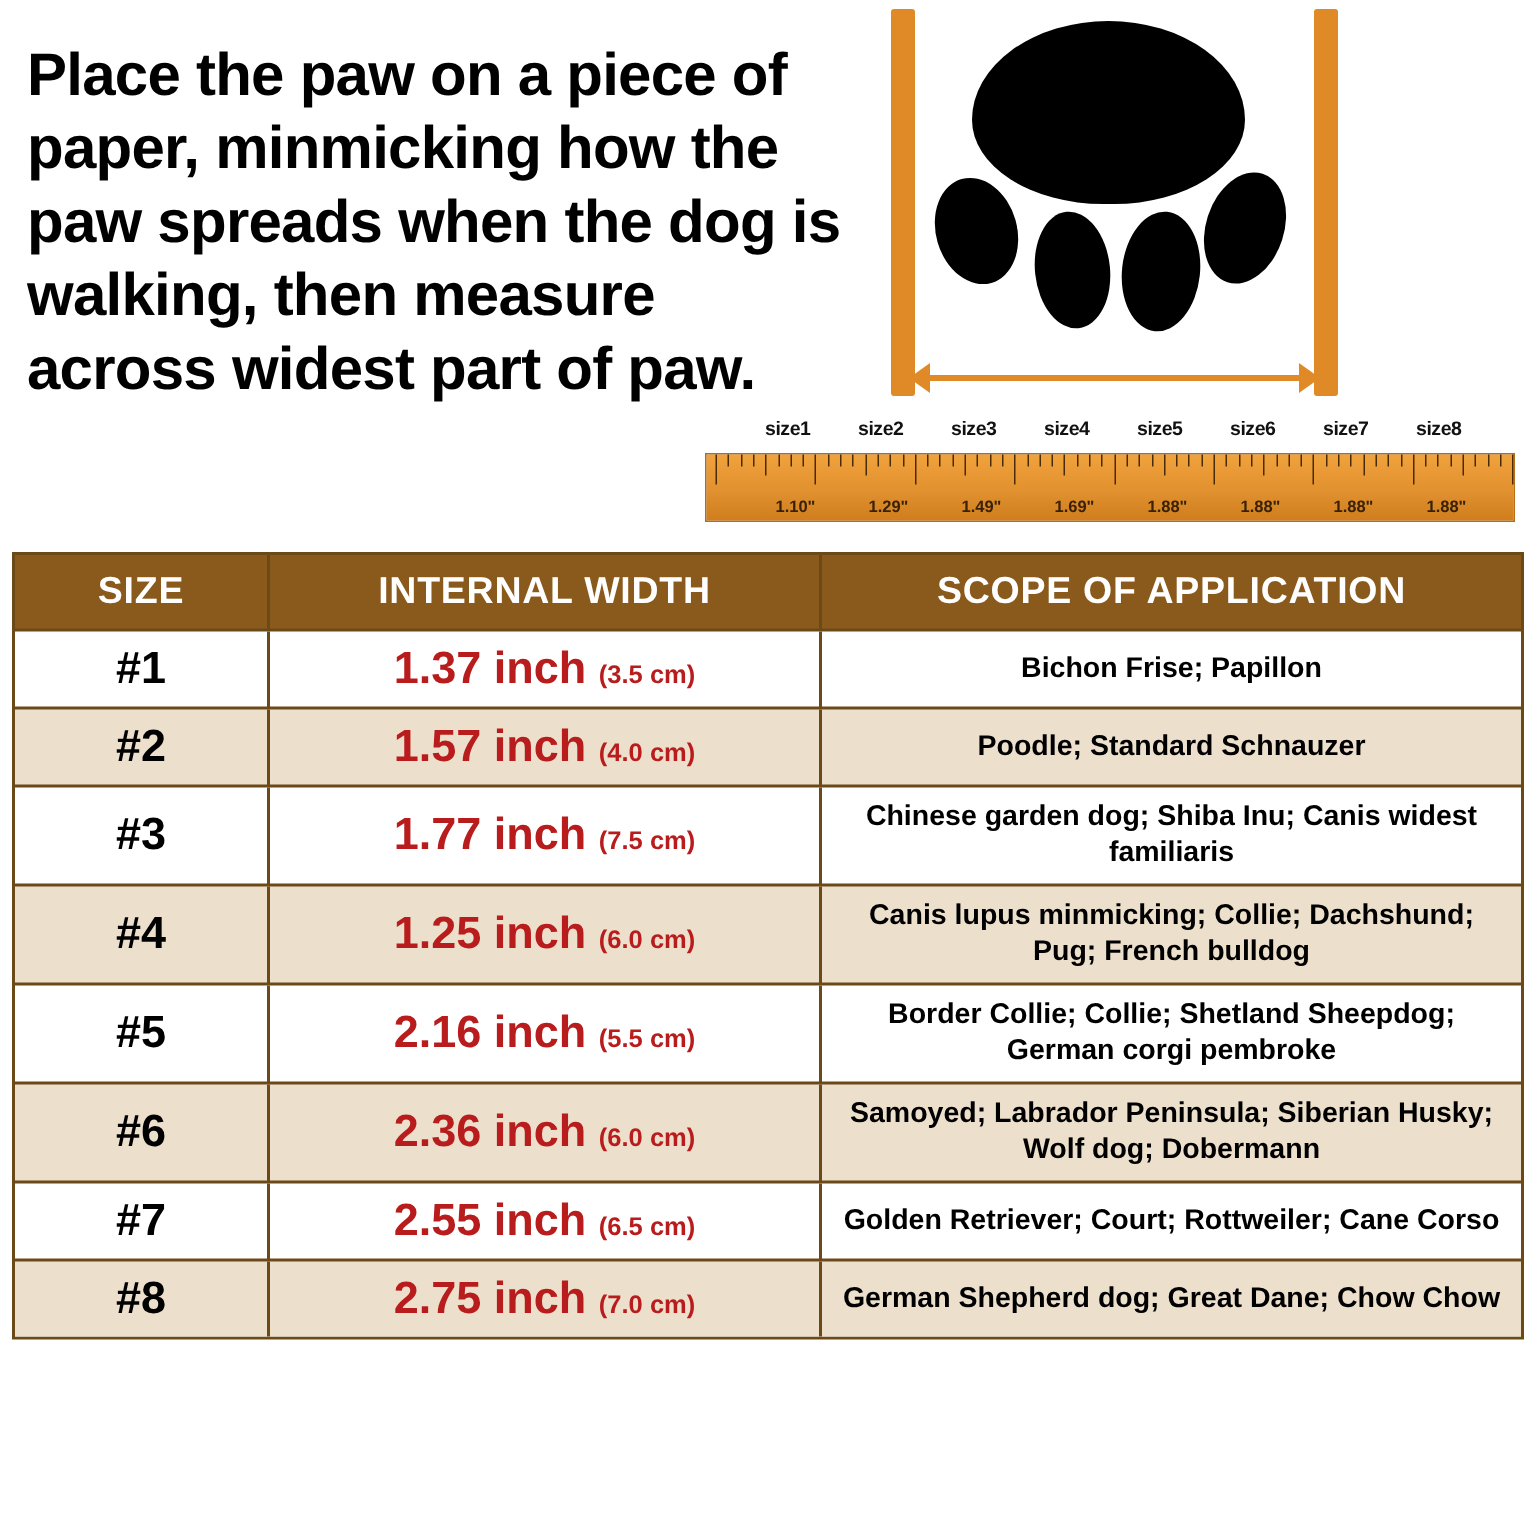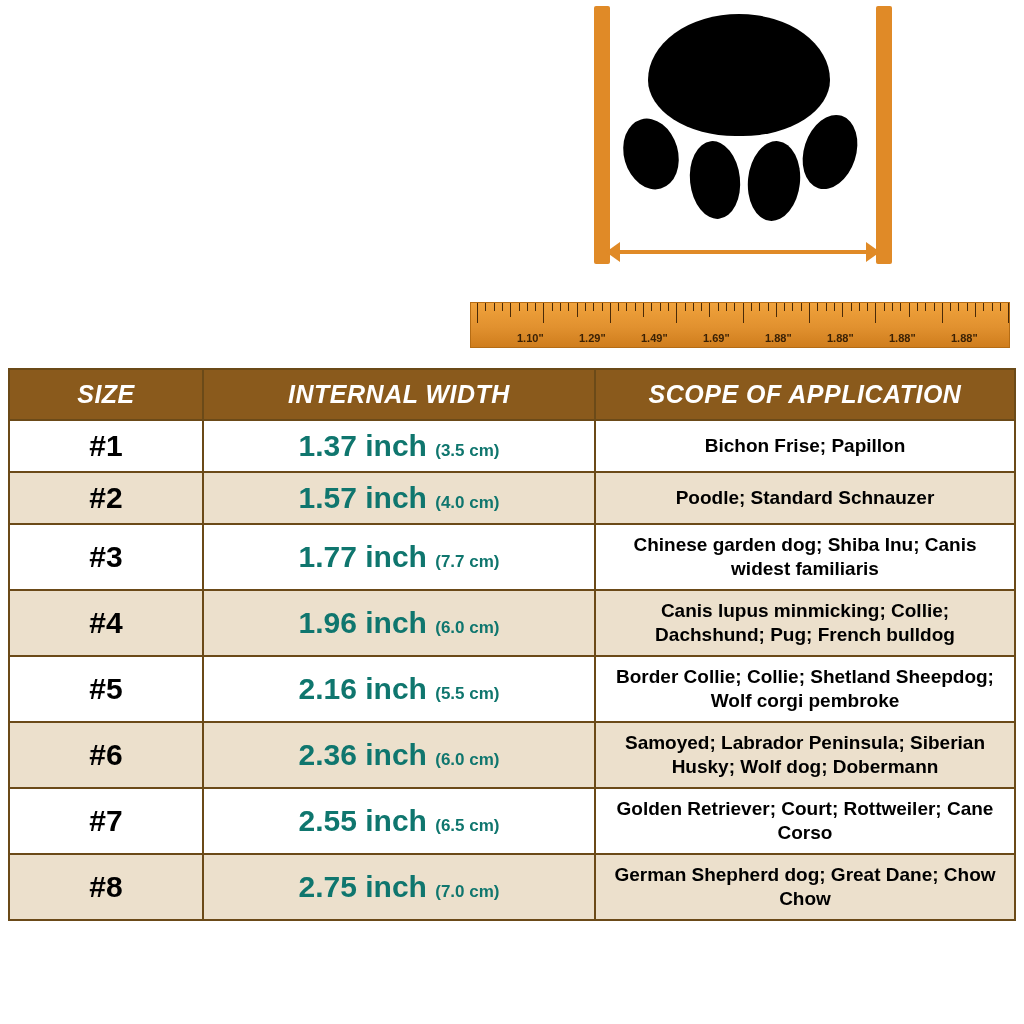--- a/index.html
+++ b/index.html
@@ -156,24 +156,23 @@
     box-sizing: border-box;
     border-collapse: collapse;
   }
   table { border-collapse: collapse; width: 100%; table-layout: fixed; }
   thead th {
     background: #8a5a1c;
     color: #ffffff;
     font-size: 25px;
     font-weight: bold;
     letter-spacing: 0.5px;
-    padding: 10px 20px;
+    padding: 10px 8px;
     border-right: 2px solid #6b4a18;
     text-align: center;
-    font-style: italic;
   }
   thead th:last-child { border-right: none; }
   th.col-size { width: 152px; }
   th.col-width { width: 350px; }
 
   tbody td {
     border-top: 2px solid #6b4a18;
     border-right: 2px solid #6b4a18;
     text-align: center;
     vertical-align: middle;
@@ -184,58 +183,69 @@
   tbody tr.even td { background: #ece0cc; }
 
   .cell-size {
     font-size: 30px;
     font-weight: bold;
     color: #000;
   }
   .cell-width {
     font-size: 30px;
     font-weight: bold;
-    color: #0f766e;
+    color: #b91c1c;
     white-space: nowrap;
   }
   .cell-width .cm {
     font-size: 17px;
     font-weight: bold;
   }
   .cell-scope {
     font-size: 19px;
     font-weight: bold;
     line-height: 24px;
     color: #000;
     padding-left: 10px;
     padding-right: 10px;
   }
 </style>
 </head>
 <body>
 
 <div class="top">
 
+  <div class="instruction">Place the paw on a piece of paper, minmicking how the paw spreads when the dog is walking, then measure across widest part of paw.</div>
 
   <div class="paw-area">
     <div class="guide-bar guide-left"></div>
     <div class="guide-bar guide-right"></div>
 
     <div class="pad-main"></div>
     <div class="toe toe1"></div>
     <div class="toe toe2"></div>
     <div class="toe toe3"></div>
     <div class="toe toe4"></div>
 
     <div class="arrow-line"></div>
     <div class="arrow-head left"></div>
     <div class="arrow-head right"></div>
   </div>
 
   <div class="ruler-wrap">
+    <div class="size-labels">
+        <span style="left: 40px;">size1</span>
+        <span style="left: 102px;">size2</span>
+        <span style="left: 164px;">size3</span>
+        <span style="left: 226px;">size4</span>
+        <span style="left: 288px;">size5</span>
+        <span style="left: 350px;">size6</span>
+        <span style="left: 412px;">size7</span>
+        <span style="left: 474px;">size8</span>
+      </div>
     <div class="ruler">
         <div class="tick major" style="left: 6px;"></div>
         <div class="tick minor" style="left: 14.3px;"></div>
         <div class="tick minor" style="left: 22.6px;"></div>
         <div class="tick minor" style="left: 30.9px;"></div>
         <div class="tick mid" style="left: 39.2px;"></div>
         <div class="tick minor" style="left: 47.5px;"></div>
         <div class="tick minor" style="left: 55.8px;"></div>
         <div class="tick minor" style="left: 64.1px;"></div>
         <div class="tick major" style="left: 72.4px;"></div>
@@ -323,32 +333,32 @@
           <td class="cell-width"><span>1.37 inch </span><span class="cm">(3.5 cm)</span></td>
           <td class="cell-scope">Bichon Frise; Papillon</td>
         </tr>
         <tr class="even">
           <td class="cell-size">#2</td>
           <td class="cell-width"><span>1.57 inch </span><span class="cm">(4.0 cm)</span></td>
           <td class="cell-scope">Poodle; Standard Schnauzer</td>
         </tr>
         <tr class="odd">
           <td class="cell-size">#3</td>
-          <td class="cell-width"><span>1.77 inch </span><span class="cm">(7.7 cm)</span></td>
+          <td class="cell-width"><span>1.77 inch </span><span class="cm">(7.5 cm)</span></td>
           <td class="cell-scope">Chinese garden dog; Shiba Inu; Canis widest familiaris</td>
         </tr>
         <tr class="even">
           <td class="cell-size">#4</td>
-          <td class="cell-width"><span>1.96 inch </span><span class="cm">(6.0 cm)</span></td>
+          <td class="cell-width"><span>1.25 inch </span><span class="cm">(6.0 cm)</span></td>
           <td class="cell-scope">Canis lupus minmicking; Collie; Dachshund; Pug; French bulldog</td>
         </tr>
         <tr class="odd">
           <td class="cell-size">#5</td>
           <td class="cell-width"><span>2.16 inch </span><span class="cm">(5.5 cm)</span></td>
-          <td class="cell-scope">Border Collie; Collie; Shetland Sheepdog; Wolf corgi pembroke</td>
+          <td class="cell-scope">Border Collie; Collie; Shetland Sheepdog; German corgi pembroke</td>
         </tr>
         <tr class="even">
           <td class="cell-size">#6</td>
           <td class="cell-width"><span>2.36 inch </span><span class="cm">(6.0 cm)</span></td>
           <td class="cell-scope">Samoyed; Labrador Peninsula; Siberian Husky; Wolf dog; Dobermann</td>
         </tr>
         <tr class="odd">
           <td class="cell-size">#7</td>
           <td class="cell-width"><span>2.55 inch </span><span class="cm">(6.5 cm)</span></td>
           <td class="cell-scope">Golden Retriever; Court; Rottweiler; Cane Corso</td>

